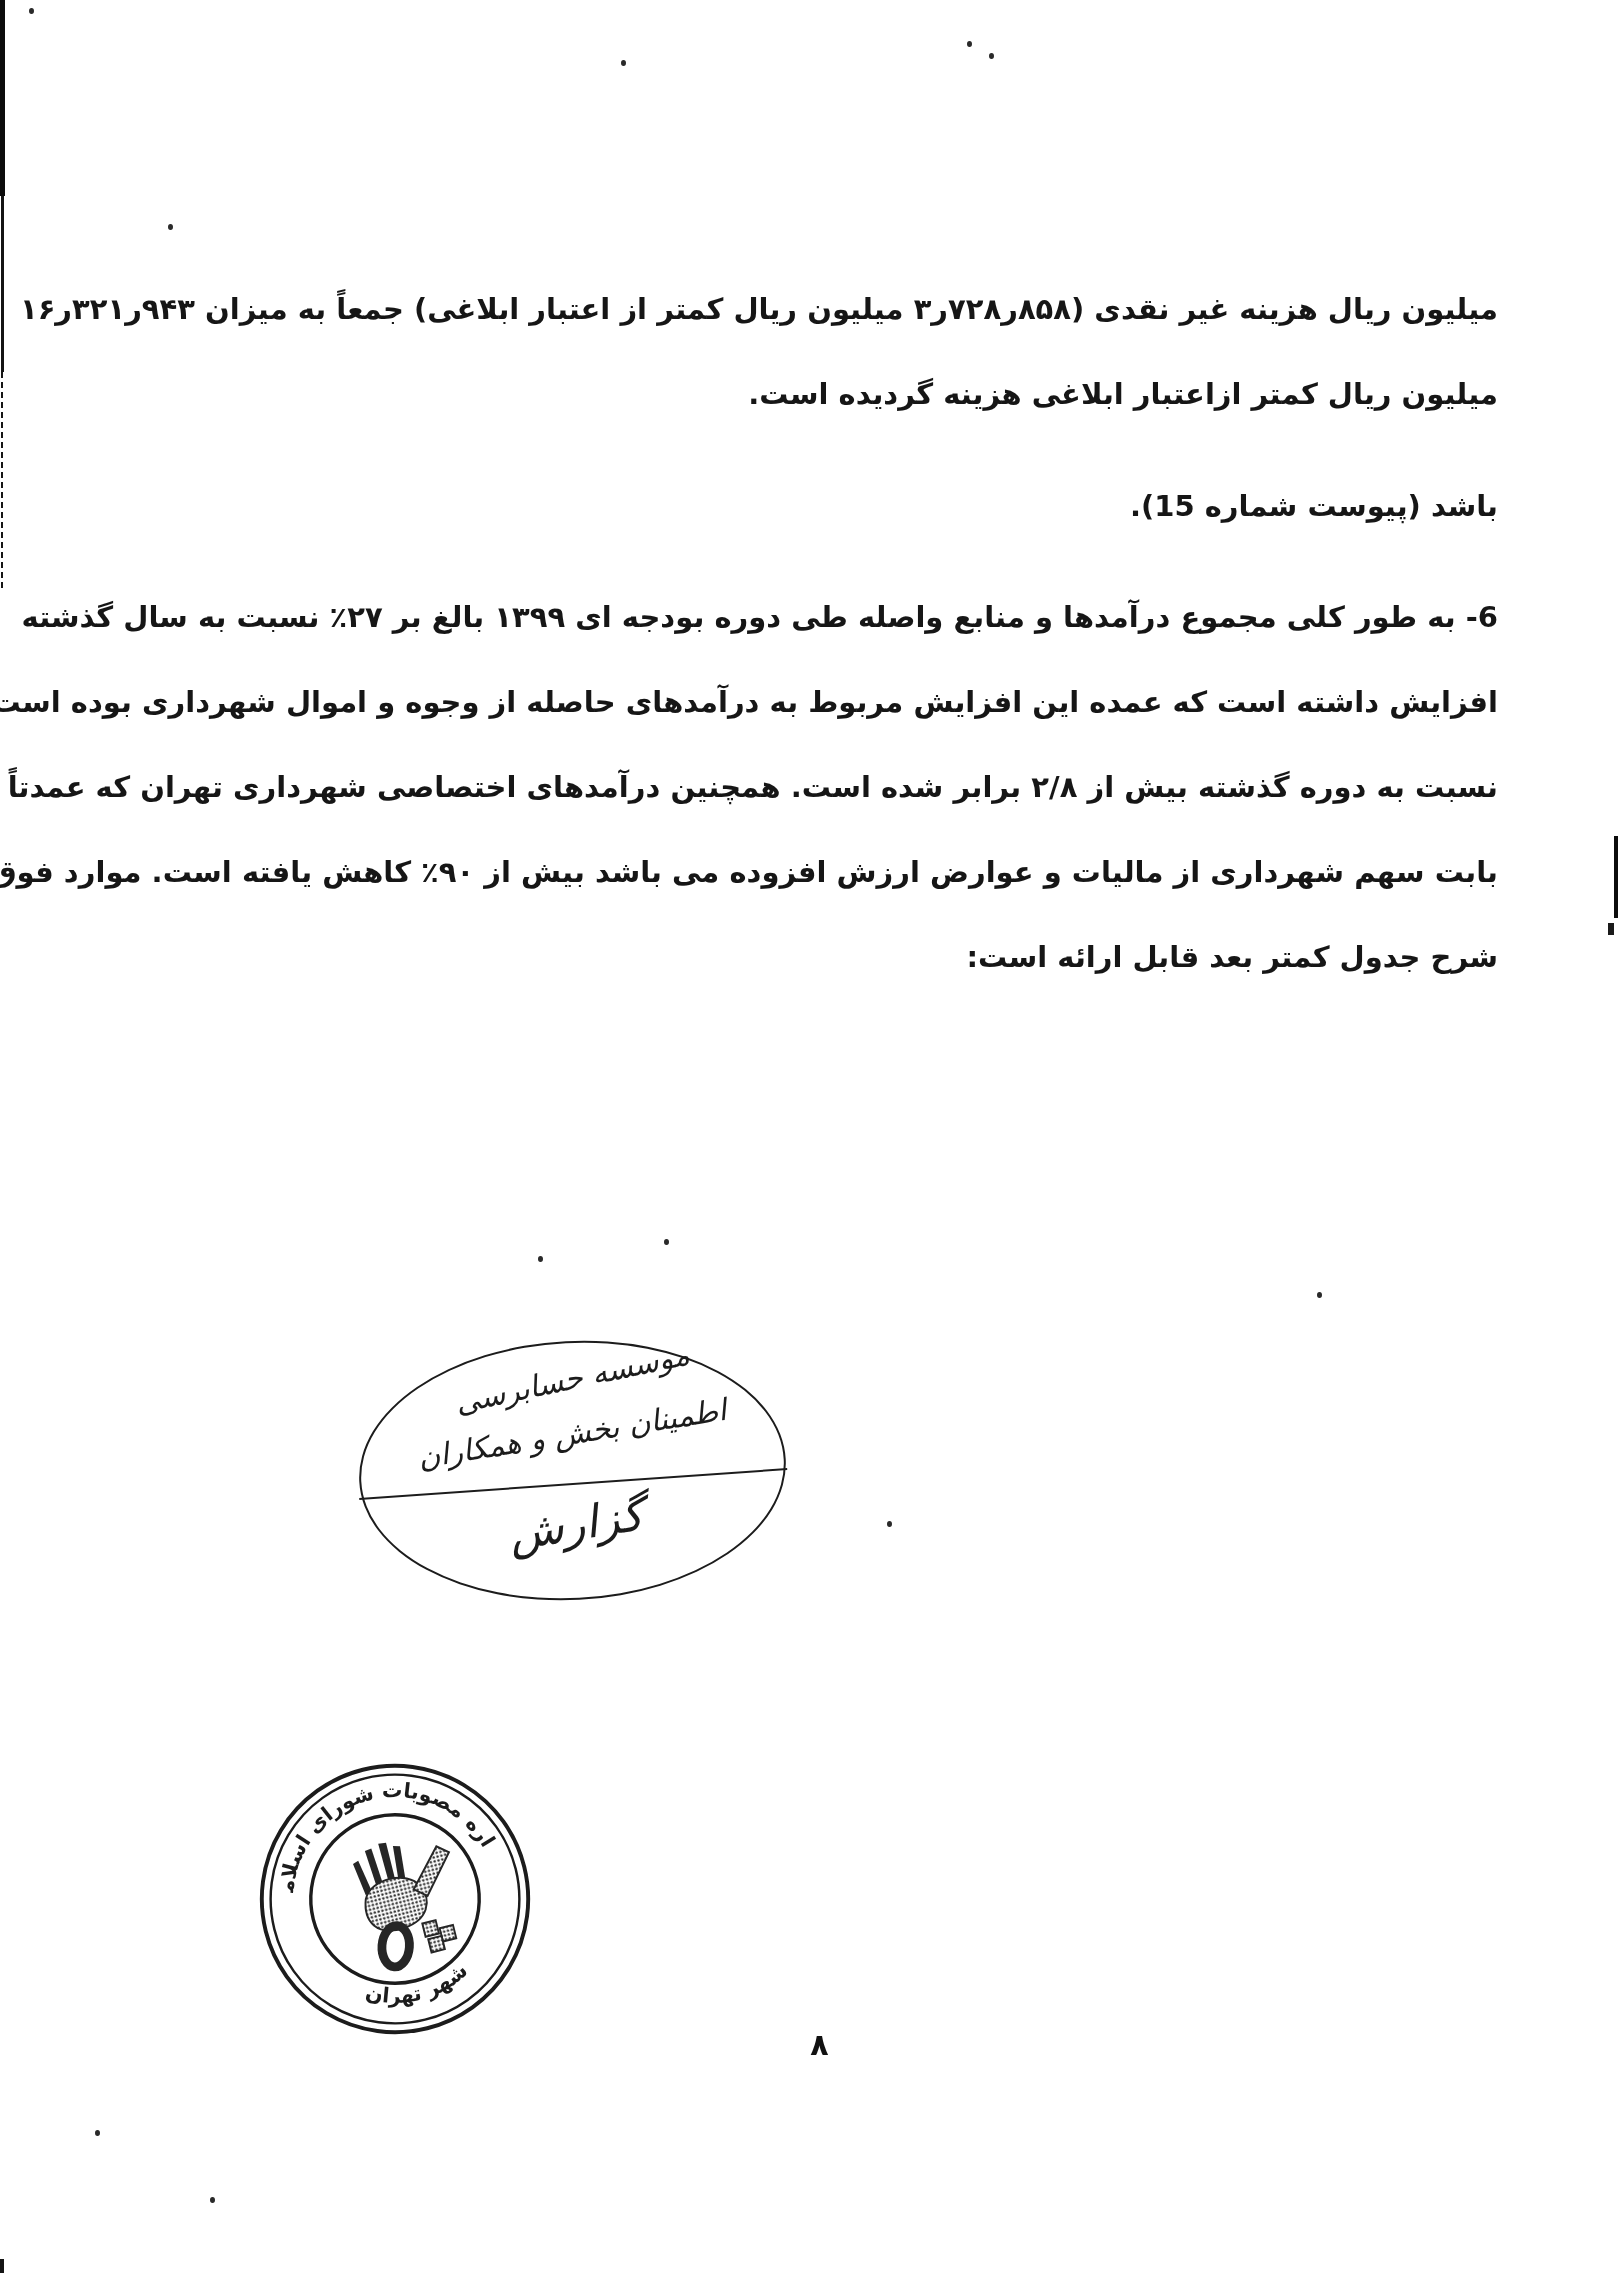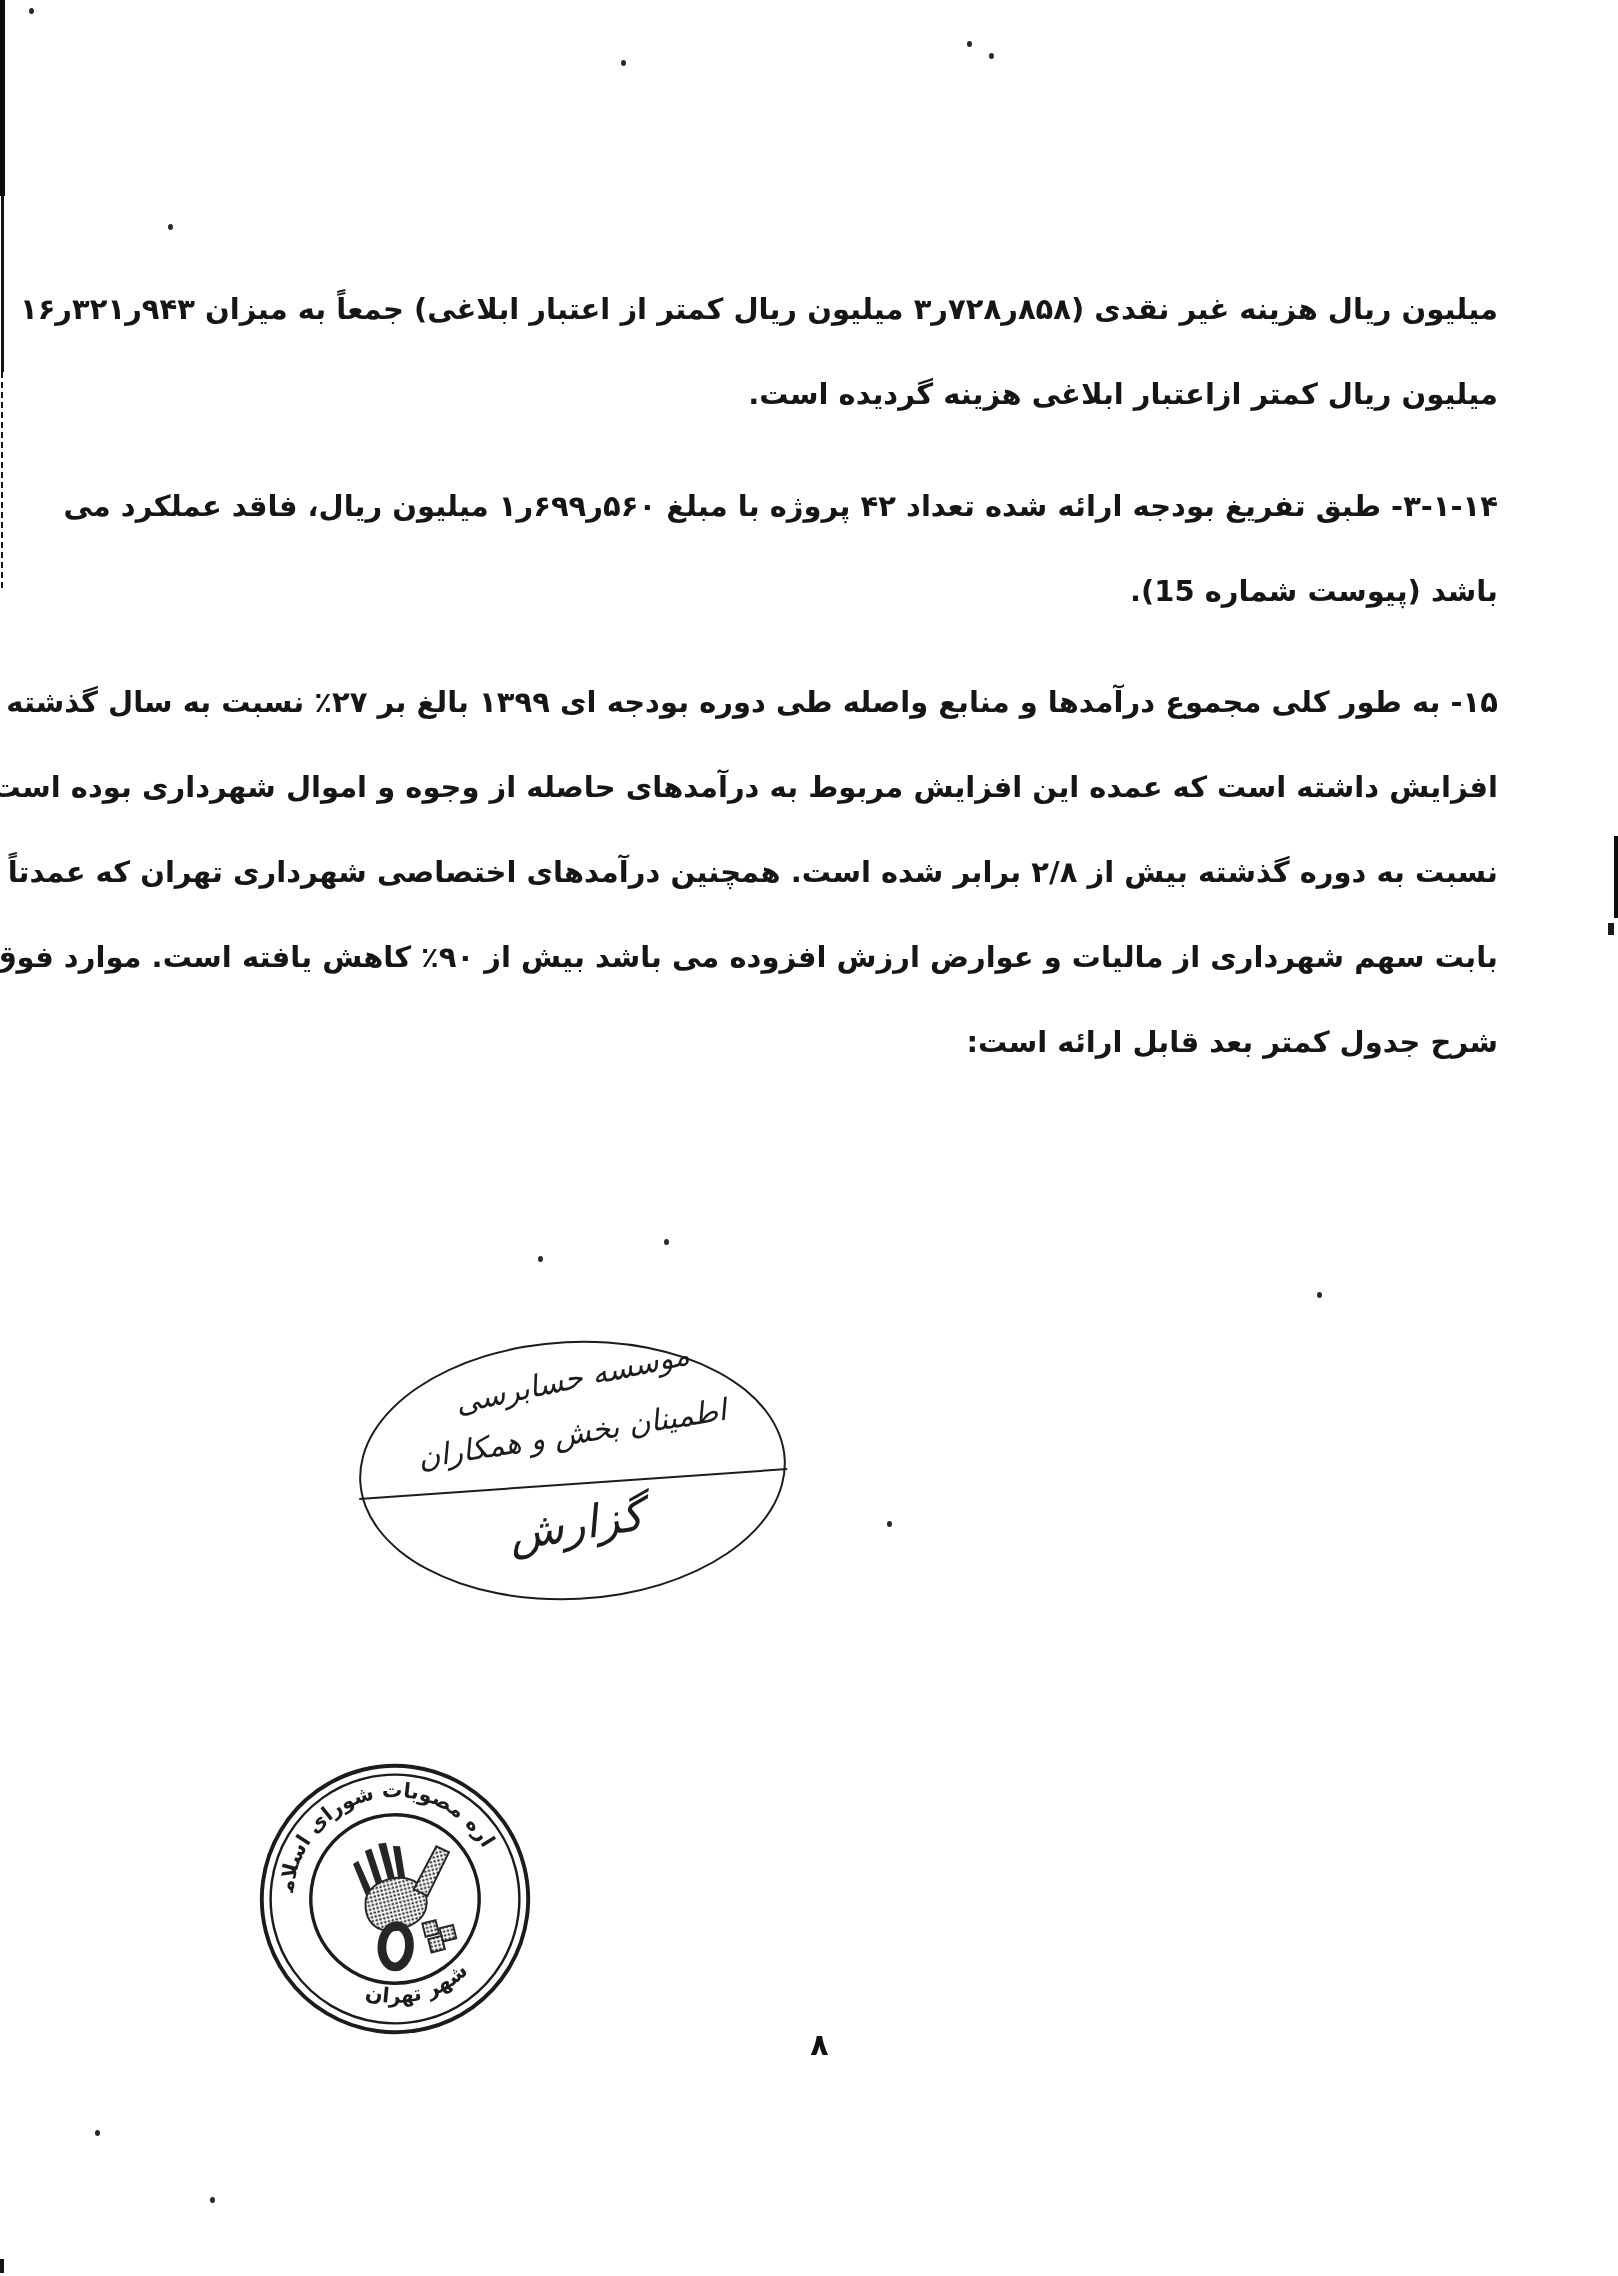--- a/index.html
+++ b/index.html
@@ -77,25 +77,24 @@
   <div class="speck" style="left:887px;top:1521px"></div>
   <div class="speck" style="left:95px;top:2130px"></div>
   <div class="speck" style="left:210px;top:2197px"></div>
 
   <div class="textblock" id="paragraphs">
       <div class="para">
         <div class="line j">میلیون ریال هزینه غیر نقدی (۸۵۸ر۷۲۸ر۳ میلیون ریال کمتر از اعتبار ابلاغی) جمعاً به میزان ۹۴۳ر۳۲۱ر۱۶</div>
         <div class="line">میلیون ریال کمتر ازاعتبار ابلاغی هزینه گردیده است.</div>
       </div>
       <div class="para">
-        <div class="line j">۳-۱-۱۴- طبق تفریغ بودجه ارائه شده تعداد ۴۲ پروژه با مبلغ ۵۶۰ر۶۹۹ر۱ میلیون ریال، فاقد عملکرد می</div>
         <div class="line">باشد (پیوست شماره 15).</div>
       </div>
       <div class="para">
-        <div class="line j">۱۵- به طور کلی مجموع درآمدها و منابع واصله طی دوره بودجه ای ۱۳۹۹ بالغ بر ۲۷٪ نسبت به سال گذشته</div>
+        <div class="line j">6- به طور کلی مجموع درآمدها و منابع واصله طی دوره بودجه ای ۱۳۹۹ بالغ بر ۲۷٪ نسبت به سال گذشته</div>
         <div class="line j">افزایش داشته است که عمده این افزایش مربوط به درآمدهای حاصله از وجوه و اموال شهرداری بوده است به</div>
         <div class="line j">نسبت به دوره گذشته بیش از ۲/۸ برابر شده است. همچنین درآمدهای اختصاصی شهرداری تهران که عمدتاً</div>
         <div class="line j">بابت سهم شهرداری از مالیات و عوارض ارزش افزوده می باشد بیش از ۹۰٪ کاهش یافته است. موارد فوق به</div>
         <div class="line">شرح جدول کمتر بعد قابل ارائه است:</div>
       </div>
     </div>
 
   <div class="ellipse-stamp">
     <div class="es-line1">موسسه حسابرسی</div>
     <div class="es-line2">اطمینان بخش و همکاران</div>

